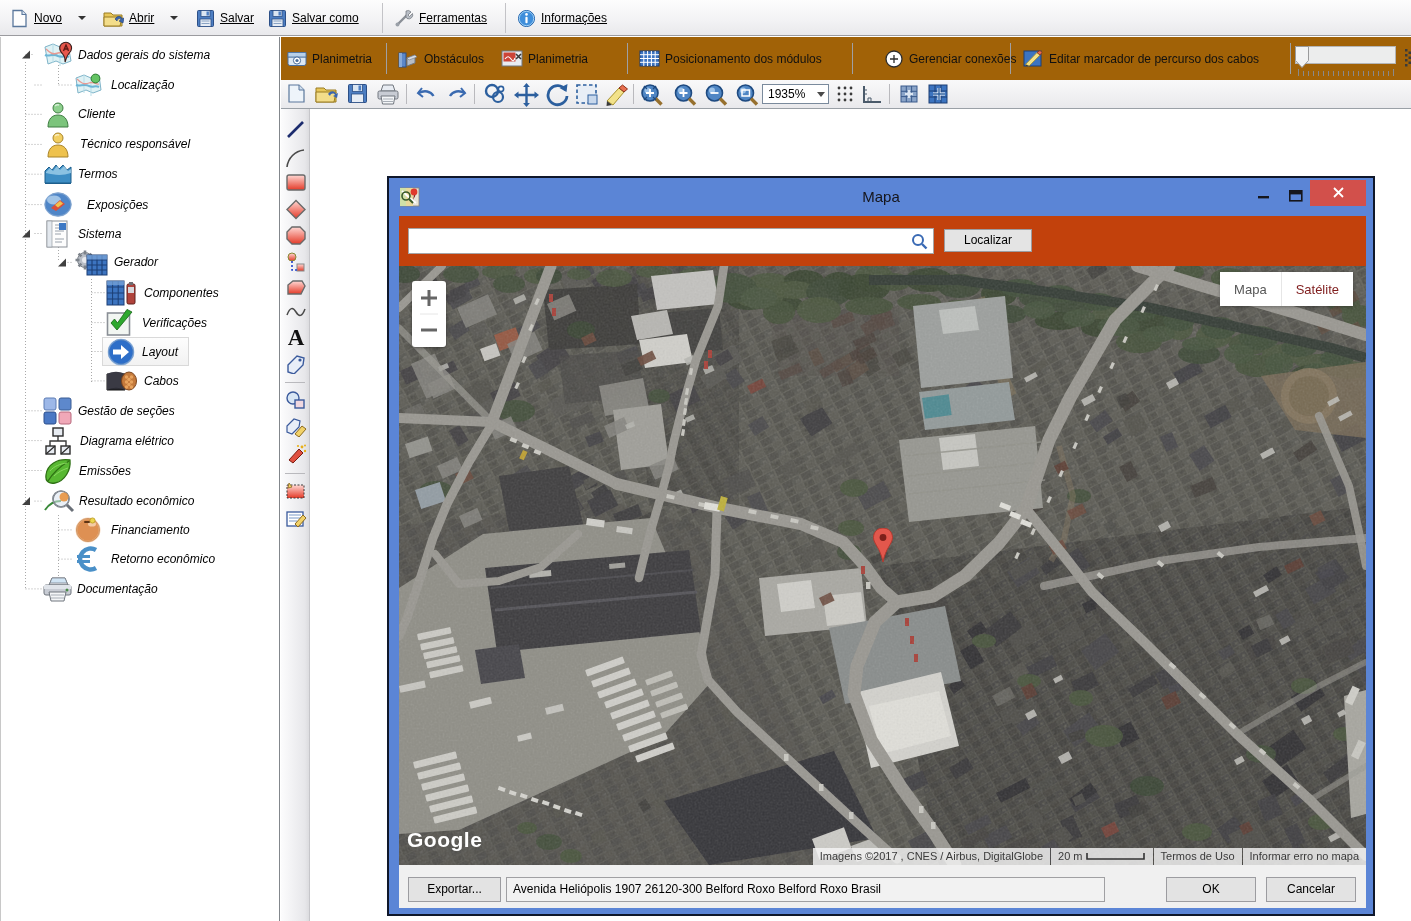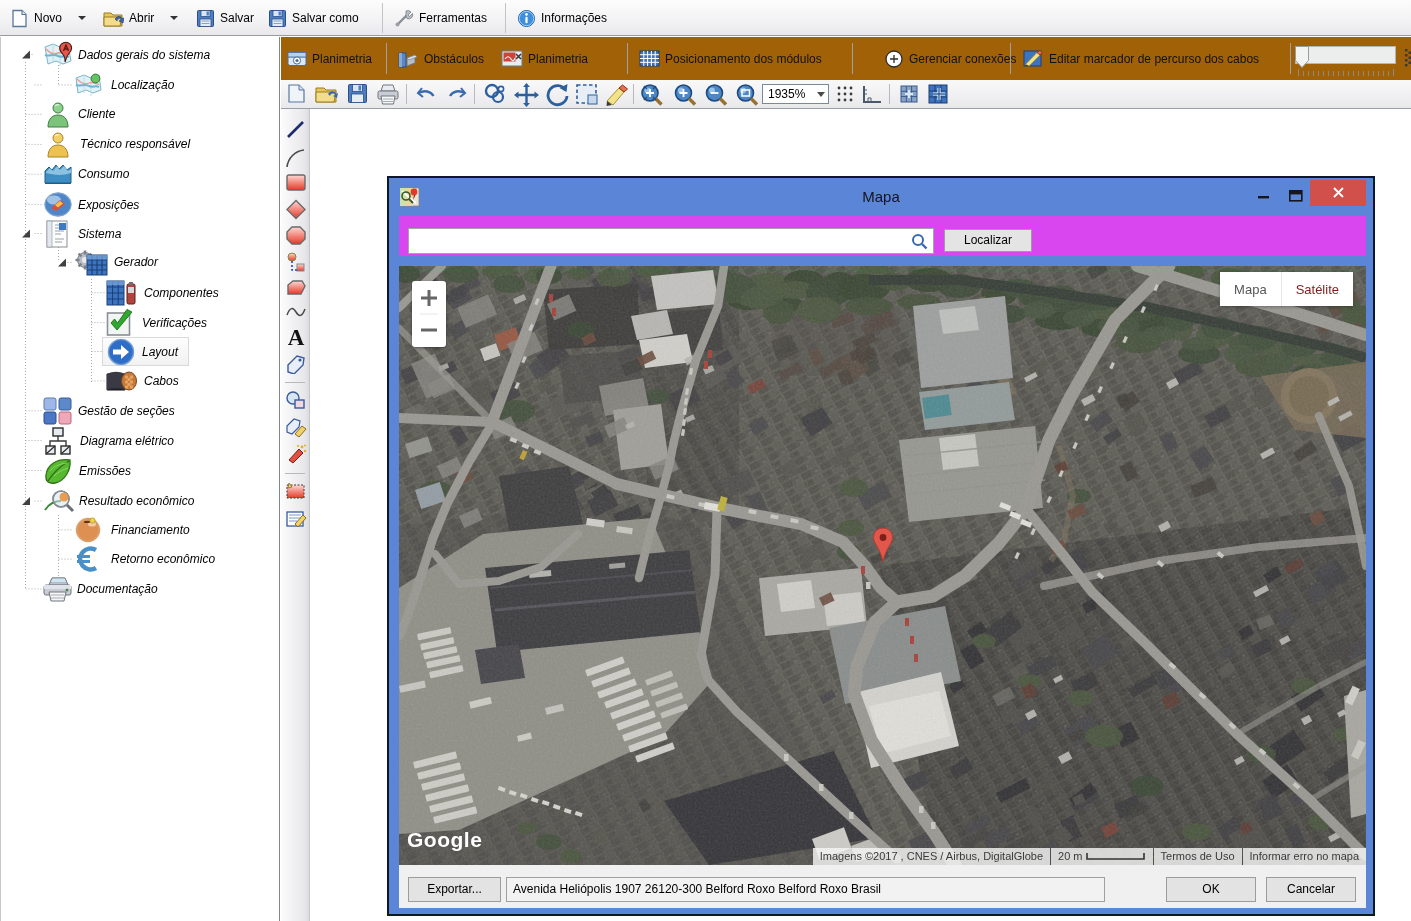--- a/index.html
+++ b/index.html
@@ -3,21 +3,21 @@
 <meta charset="utf-8">
 <style>
   * { margin:0; padding:0; box-sizing:border-box; }
   html,body { width:1411px; height:921px; overflow:hidden; background:#fff;
     font-family:"Liberation Sans", sans-serif; }
   .abs { position:absolute; }
   #toolbar1 { left:0; top:0; width:1411px; height:36px;
     background:linear-gradient(#fdfdfd,#f2f2f4 60%,#e9e9ec);
     border-bottom:1px solid #9b9b9f; }
   .tb1btn { position:absolute; top:4px; height:28px; display:flex; align-items:center;
-    font-size:12px; color:#000; }
+    font-size:12px; color:#000;text-decoration:underline; }
   .tb1btn svg { margin-right:5px; }
   .darr { width:0; height:0; border-left:4px solid transparent; border-right:4px solid transparent;
     border-top:4px solid #333; margin-left:6px; }
   .vsep1 { position:absolute; top:3px; width:1px; height:30px; background:#c3c3c7; }
   #treepanel { left:0; top:37px; width:280px; height:884px; background:#fff;
     border-right:1px solid #83878c; border-left:1px solid #c8c8c8; }
   .trow { position:absolute; display:flex; align-items:center; font-size:12px; color:#000;font-style:italic; }
   .trow svg { flex:0 0 auto; }
   #tabsrow { left:281px; top:37px; width:1130px; height:43px; background:#a16207; }
   .tab { position:absolute; top:0; height:43px; display:flex; align-items:center; font-size:12px; color:#111; }
@@ -34,21 +34,21 @@
   .lssep { position:absolute; left:4px; width:20px; height:1px; background:#b9b9bd; }
   #canvas { left:310px; top:109px; width:1101px; height:812px; background:#fff; }
   
   #dialog { left:387px; top:176px; width:988px; height:740px; background:#5b85d6;
     border:2px solid #0f172a; }
   #dlgtitle { position:absolute; left:0; top:0; width:100%; height:38px; color:#15151a;
     font-size:15px; }
   #dlgtitle .ttl { position:absolute; left:0; right:0; top:10px; text-align:center; }
   #closebtn { position:absolute; right:7px; top:2px; width:56px; height:26px; background:#d2504b;
     color:#fff; text-align:center; font-size:15px; line-height:25px; }
-  #searchrow { position:absolute; left:10px; top:38px; width:967px; height:40px; background:#d946ef; }
+  #searchrow { position:absolute; left:10px; top:38px; width:967px; height:50px; background:#c2410c; }
   #searchbox { position:absolute; left:9px; top:12px; width:526px; height:26px; background:#fff;
     border:1px solid #a5a5a8; }
   #locbtn { position:absolute; left:545px; top:13px; width:88px; height:23px;
     background:#e4e4e4; border:1px solid #9c9ca0; font-size:12px; text-align:center; line-height:21px; color:#000; }
   #maparea { position:absolute; left:10px; top:88px; width:967px; height:599px; background:#6a6963; overflow:hidden; }
   #bottomrow { position:absolute; left:10px; top:687px; width:967px; height:43px; background:#f0f0f0; }
   .wbtn { position:absolute; top:12px; height:25px; background:#e3e3e3; border:1px solid #9c9ca0;
     font-size:12px; text-align:center; line-height:23px; color:#000; }
   #addr { position:absolute; left:107px; top:12px; width:599px; height:25px; background:#f2f2f2;
     border:1px solid #a0a0a3; font-size:12px; line-height:23px; padding-left:6px; color:#000;
@@ -174,31 +174,31 @@
         <path d="M10 5a4 4 0 0 1 4-1" stroke="#faeec0" stroke-width="1.4" fill="none"></path>
       </svg>
     <span style="margin-left:9px">Técnico responsável</span>
   </div>
   <div class="trow" style="left:42px;top:123.2px;height:28px">
     <svg width="30" height="26" viewBox="0 0 30 26">
         <path d="M2 22V10l4-4 3 3 4-5 3 4 4-4 4 5 4-3v16z" fill="#3e8ec4" stroke="#1d5e8c"></path>
         <path d="M2 22h26v1H2z" fill="#1d5e8c"></path>
         <path d="M3 11l4-4 3 3 4-5 3 4 4-4 4 5 3-2v4c-9 3-17 2-25 0z" fill="#9fd0ea" opacity=".8"></path>
       </svg>
-    <span style="margin-left:5px">Consumo</span>
+    <span style="margin-left:5px">Termos</span>
   </div>
   <div class="trow" style="left:42px;top:153.6px;height:28px">
     <svg width="30" height="27" viewBox="0 0 30 27">
         <ellipse cx="15" cy="13.5" rx="13" ry="11.5" fill="#4f86c8" stroke="#25508c"></ellipse>
         <ellipse cx="15" cy="13.5" rx="13" ry="11.5" fill="none" stroke="#9cc0e8" stroke-width="1.4" opacity=".7"></ellipse>
         <ellipse cx="11" cy="9" rx="7" ry="4.5" fill="#bcd8f0" opacity=".75"></ellipse>
         <path d="M8 17l9-8 5 4-9 7z" fill="#d94f3c"></path>
         <path d="M12 14l5-4 3 2.4-5 4z" fill="#f2c24e"></path>
       </svg>
-    <span style="margin-left:5px">Exposições</span>
+    <span style="margin-left:14px">Exposições</span>
   </div>
   <div class="trow" style="left:44px;top:182.5px;height:28px">
     <svg width="24" height="28" viewBox="0 0 24 28">
         <rect x="2" y="1" width="20" height="26" fill="#fdfdfd" stroke="#8a8f96"></rect>
         <rect x="2" y="1" width="5" height="26" fill="#e3e8ee" stroke="#8a8f96" stroke-width=".6"></rect>
         <path d="M10 5h9M10 8h9M10 11h9M10 14h6" stroke="#9aa2ac" stroke-width="1"></path>
         <rect x="14" y="3" width="7" height="7" fill="#3e79c4"></rect>
         <path d="M10 19h9M10 22h7" stroke="#9aa2ac" stroke-width="1"></path>
       </svg>
     <span style="margin-left:9px">Sistema</span>

